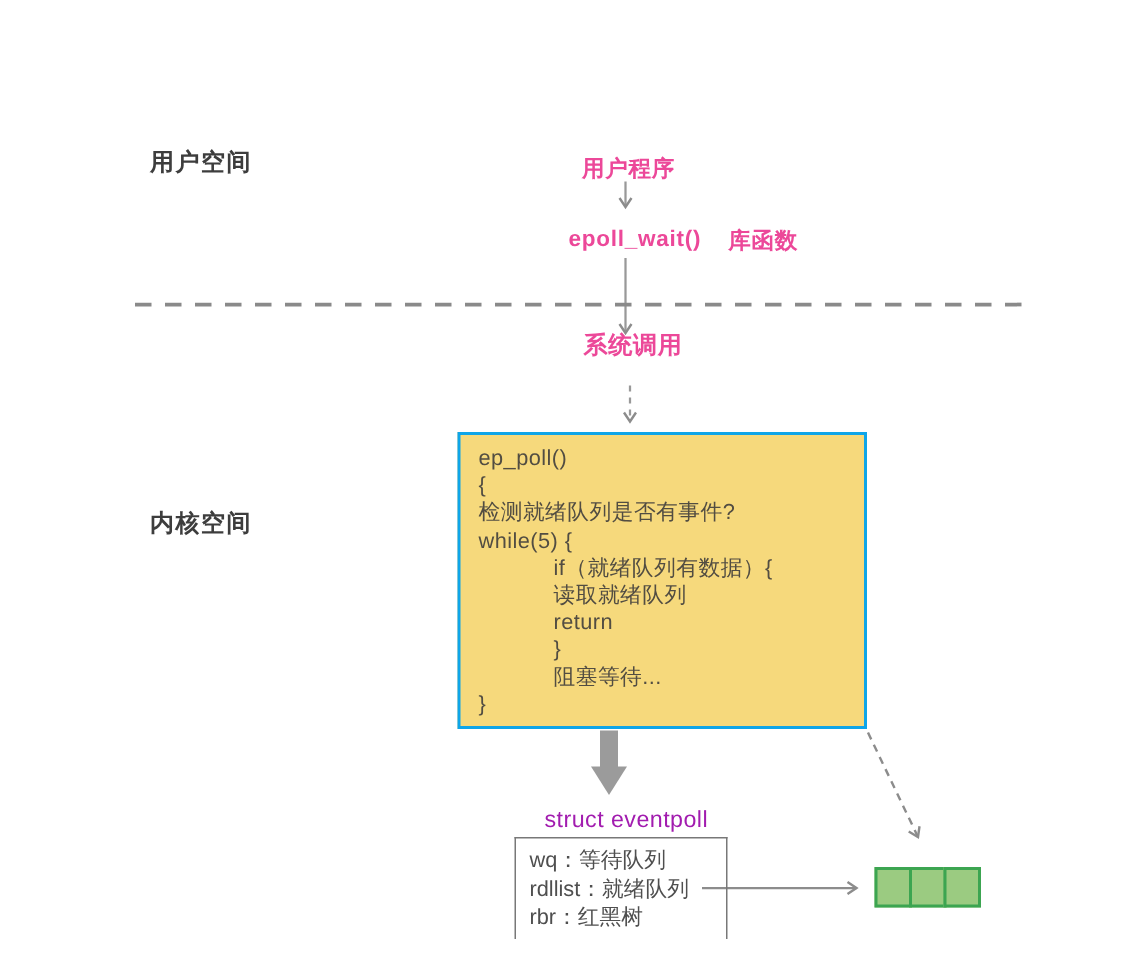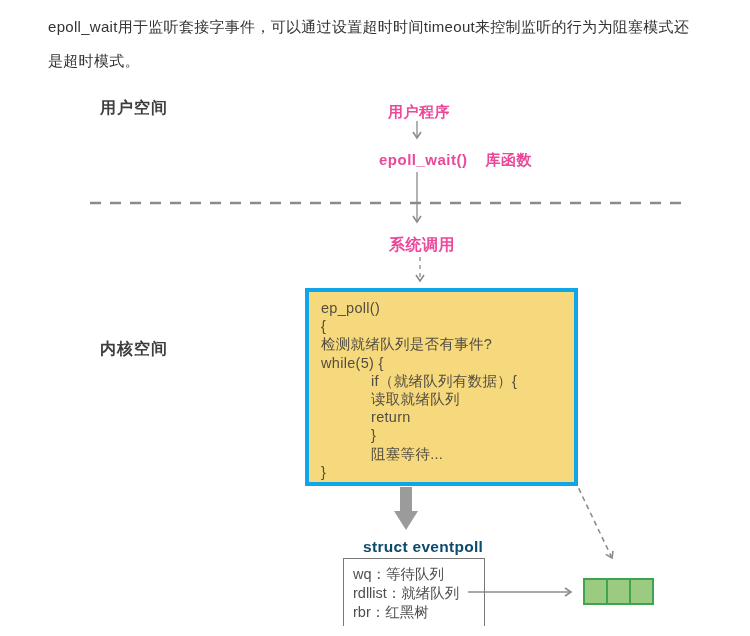--- a/index.html
+++ b/index.html
@@ -8,48 +8,44 @@
     font-family:"Liberation Sans","DejaVu Sans",sans-serif;color:#333333;
   }
   .abs{position:absolute;}
   .intro{left:48px;top:10px;font-size:15px;line-height:34px;color:#333333;letter-spacing:0.3px;}
   .space-label{font-size:16px;font-weight:bold;color:#3d3d3d;letter-spacing:1px;}
   .user-space{left:100px;top:98px;}
   .kernel-space{left:100px;top:339px;}
   .diag-txt{font-size:15px;color:#ec4899;letter-spacing:0.5px;font-weight:bold;}
   .user-program{left:388px;top:103px;}
   .epoll-row{left:379px;top:151px;display:flex;gap:18px;text-align:center;}
-  .syscall{left:389px;top:235px;font-size:16px;}
+  .syscall{left:389px;top:220px;font-size:16px;}
   .overlay{position:absolute;left:0;top:0;pointer-events:none;}
   .kernel-box{
     left:305px;top:288px;width:273px;height:198px;box-sizing:border-box;
-    background:#F6D97C;border:4px solid #0ea5e9;
+    background:#F6D97C;border:2px solid #0ea5e9;
     padding:7px 4px 4px 12px;font-size:14.5px;line-height:18.2px;color:#524d42;
     letter-spacing:0.3px;white-space:nowrap;
   }
   .kernel-box .ind{padding-left:50px;}
-  .ev-title{left:363px;top:538px;font-size:15.5px;font-weight:bold;color:#0c4a6e;letter-spacing:0.3px;text-align:center;}
+  .ev-title{left:363px;top:538px;font-size:15.5px;font-weight:normal;color:#a21caf;letter-spacing:0.3px;text-align:center;}
   .ev-box{
     left:343px;top:558px;width:142px;height:68px;box-sizing:border-box;
     border:1.5px solid #787878;border-bottom:none;
     padding:6px 0 0 9px;font-size:14.5px;line-height:19px;color:#4f4f4f;white-space:nowrap;
   }
   .cells{left:583px;top:578px;display:flex;}
   .cell{width:25px;height:27px;background:#9BCB81;border:2px solid #3CA551;box-sizing:border-box;}
   .cell + .cell{margin-left:-2px;}
 </style>
 </head>
 <body>
 
 <div class="canvas">
 
-  <div class="abs intro">
-    <div>epoll_wait用于监听套接字事件，可以通过设置超时时间timeout来控制监听的行为为阻塞模式还</div>
-    <div>是超时模式。</div>
-  </div>
 
   <div class="abs space-label user-space">用户空间</div>
   <div class="abs space-label kernel-space">内核空间</div>
 
   <div class="abs diag-txt user-program">用户程序</div>
 
   <div class="abs diag-txt epoll-row">
     <span>epoll_wait()</span>
     <span>库函数</span>
   </div>

